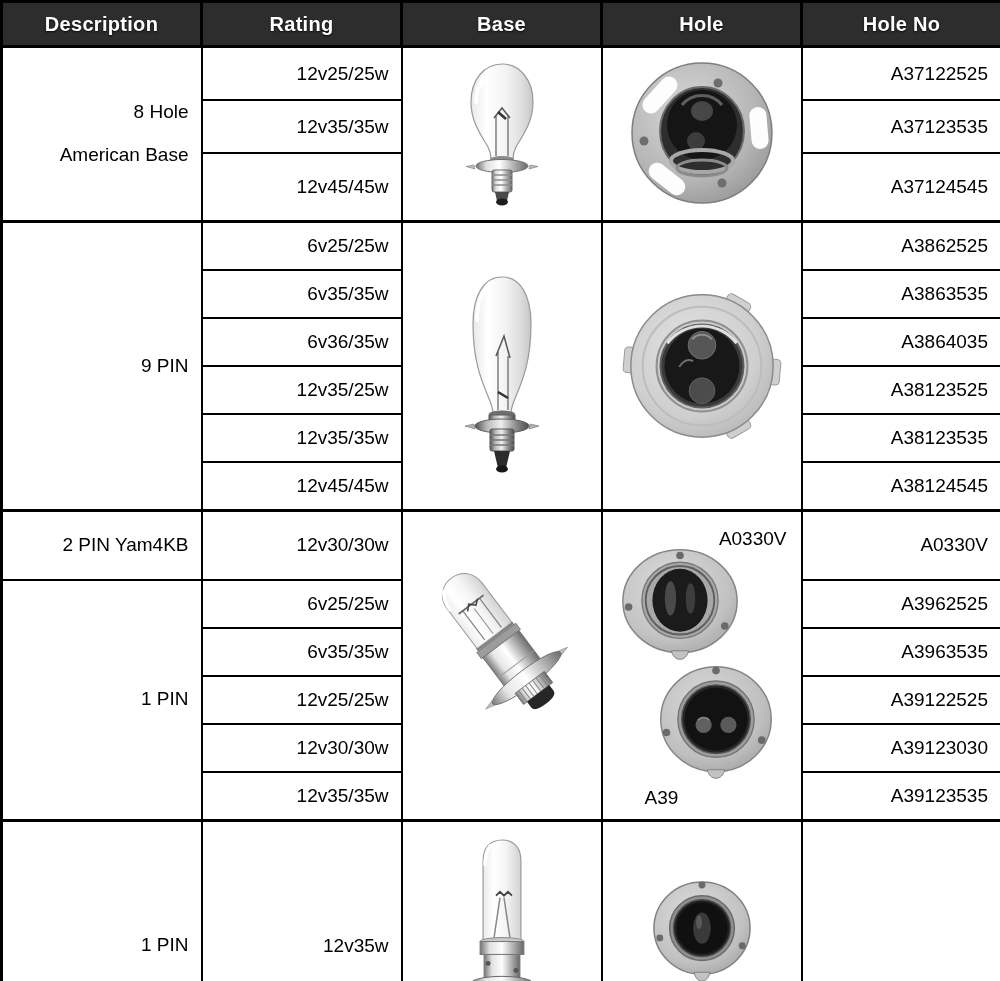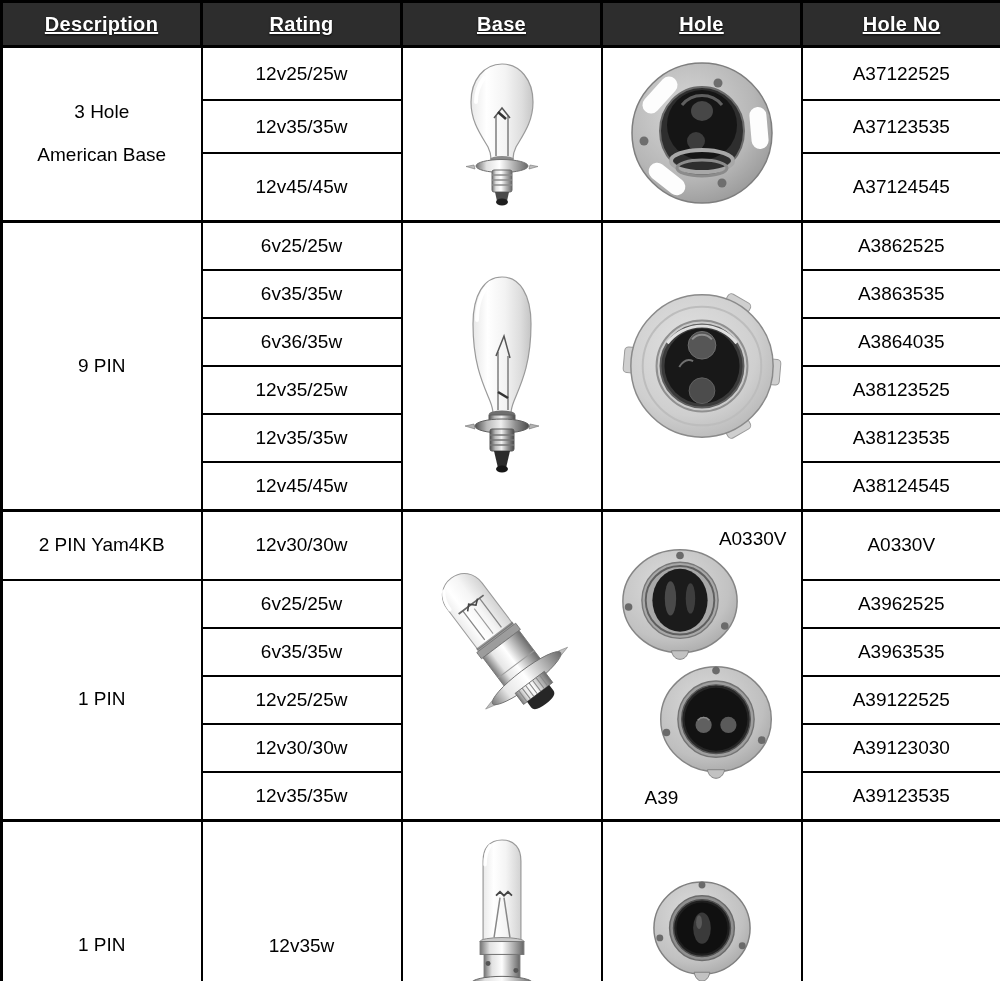--- a/index.html
+++ b/index.html
@@ -9,25 +9,24 @@
   }
   table.spec{
     width:1000px;height:981px;border-collapse:collapse;table-layout:fixed;
     border:3px solid #000;
   }
   col{width:200px;}
   th.hcell{
     background:#2d2d2d;color:#fff;font-size:20px;font-weight:bold;
     border:3px solid #000;height:40px;letter-spacing:.3px;
     text-shadow:0 1px 2px rgba(0,0,0,.85);
-    text-decoration:underline;
   }
   td{
     border:2px solid #000;background:#fff;color:#000;
-    text-align:center;vertical-align:middle;padding:12px;font-size:19px;
+    text-align:right;vertical-align:middle;padding:12px;font-size:19px;
   }
   tr.sec td{border-top:3px solid #000;}
   .desc{white-space:pre-line;line-height:2.25;}
   .h42{height:42px}.h43{height:43px}.h44{height:44px}.h45{height:45px}
   .h47{height:47px}.h48{height:48px}.h62{height:62px}.h250{height:250px}
   .imgcell{position:relative;overflow:hidden;}
   .imgwrap{display:flex;align-items:center;justify-content:center;width:100%;height:100%;}
   .shift-up20{transform:translateY(-20px);}
   .shift-dn8{transform:translateY(8px);}
   .basecol3{display:flex;flex-direction:column;align-items:center;justify-content:center;width:100%;height:100%;}
@@ -57,21 +56,21 @@
       <th class="hcell">Description</th>
       <th class="hcell">Rating</th>
       <th class="hcell">Base</th>
       <th class="hcell">Hole</th>
       <th class="hcell">Hole No</th>
     </tr>
   </thead>
   <tbody>
 
     <tr class="sec h48">
-      <td rowspan="3" class="desc">3 Hole
+      <td rowspan="3" class="desc">8 Hole
 American Base</td>
       <td>12v25/25w</td>
       <td rowspan="3" class="imgcell">
         <div class="imgwrap">
           <svg width="96" height="148" viewBox="0 0 96 148">
             <defs>
               <linearGradient id="b1g" x1="0" y1="0" x2="1" y2="0">
                 <stop offset="0" stop-color="#e9e9e9"></stop>
                     <stop offset="0.25" stop-color="#ffffff"></stop>
                 <stop offset="0.55" stop-color="#f4f4f4"></stop>

